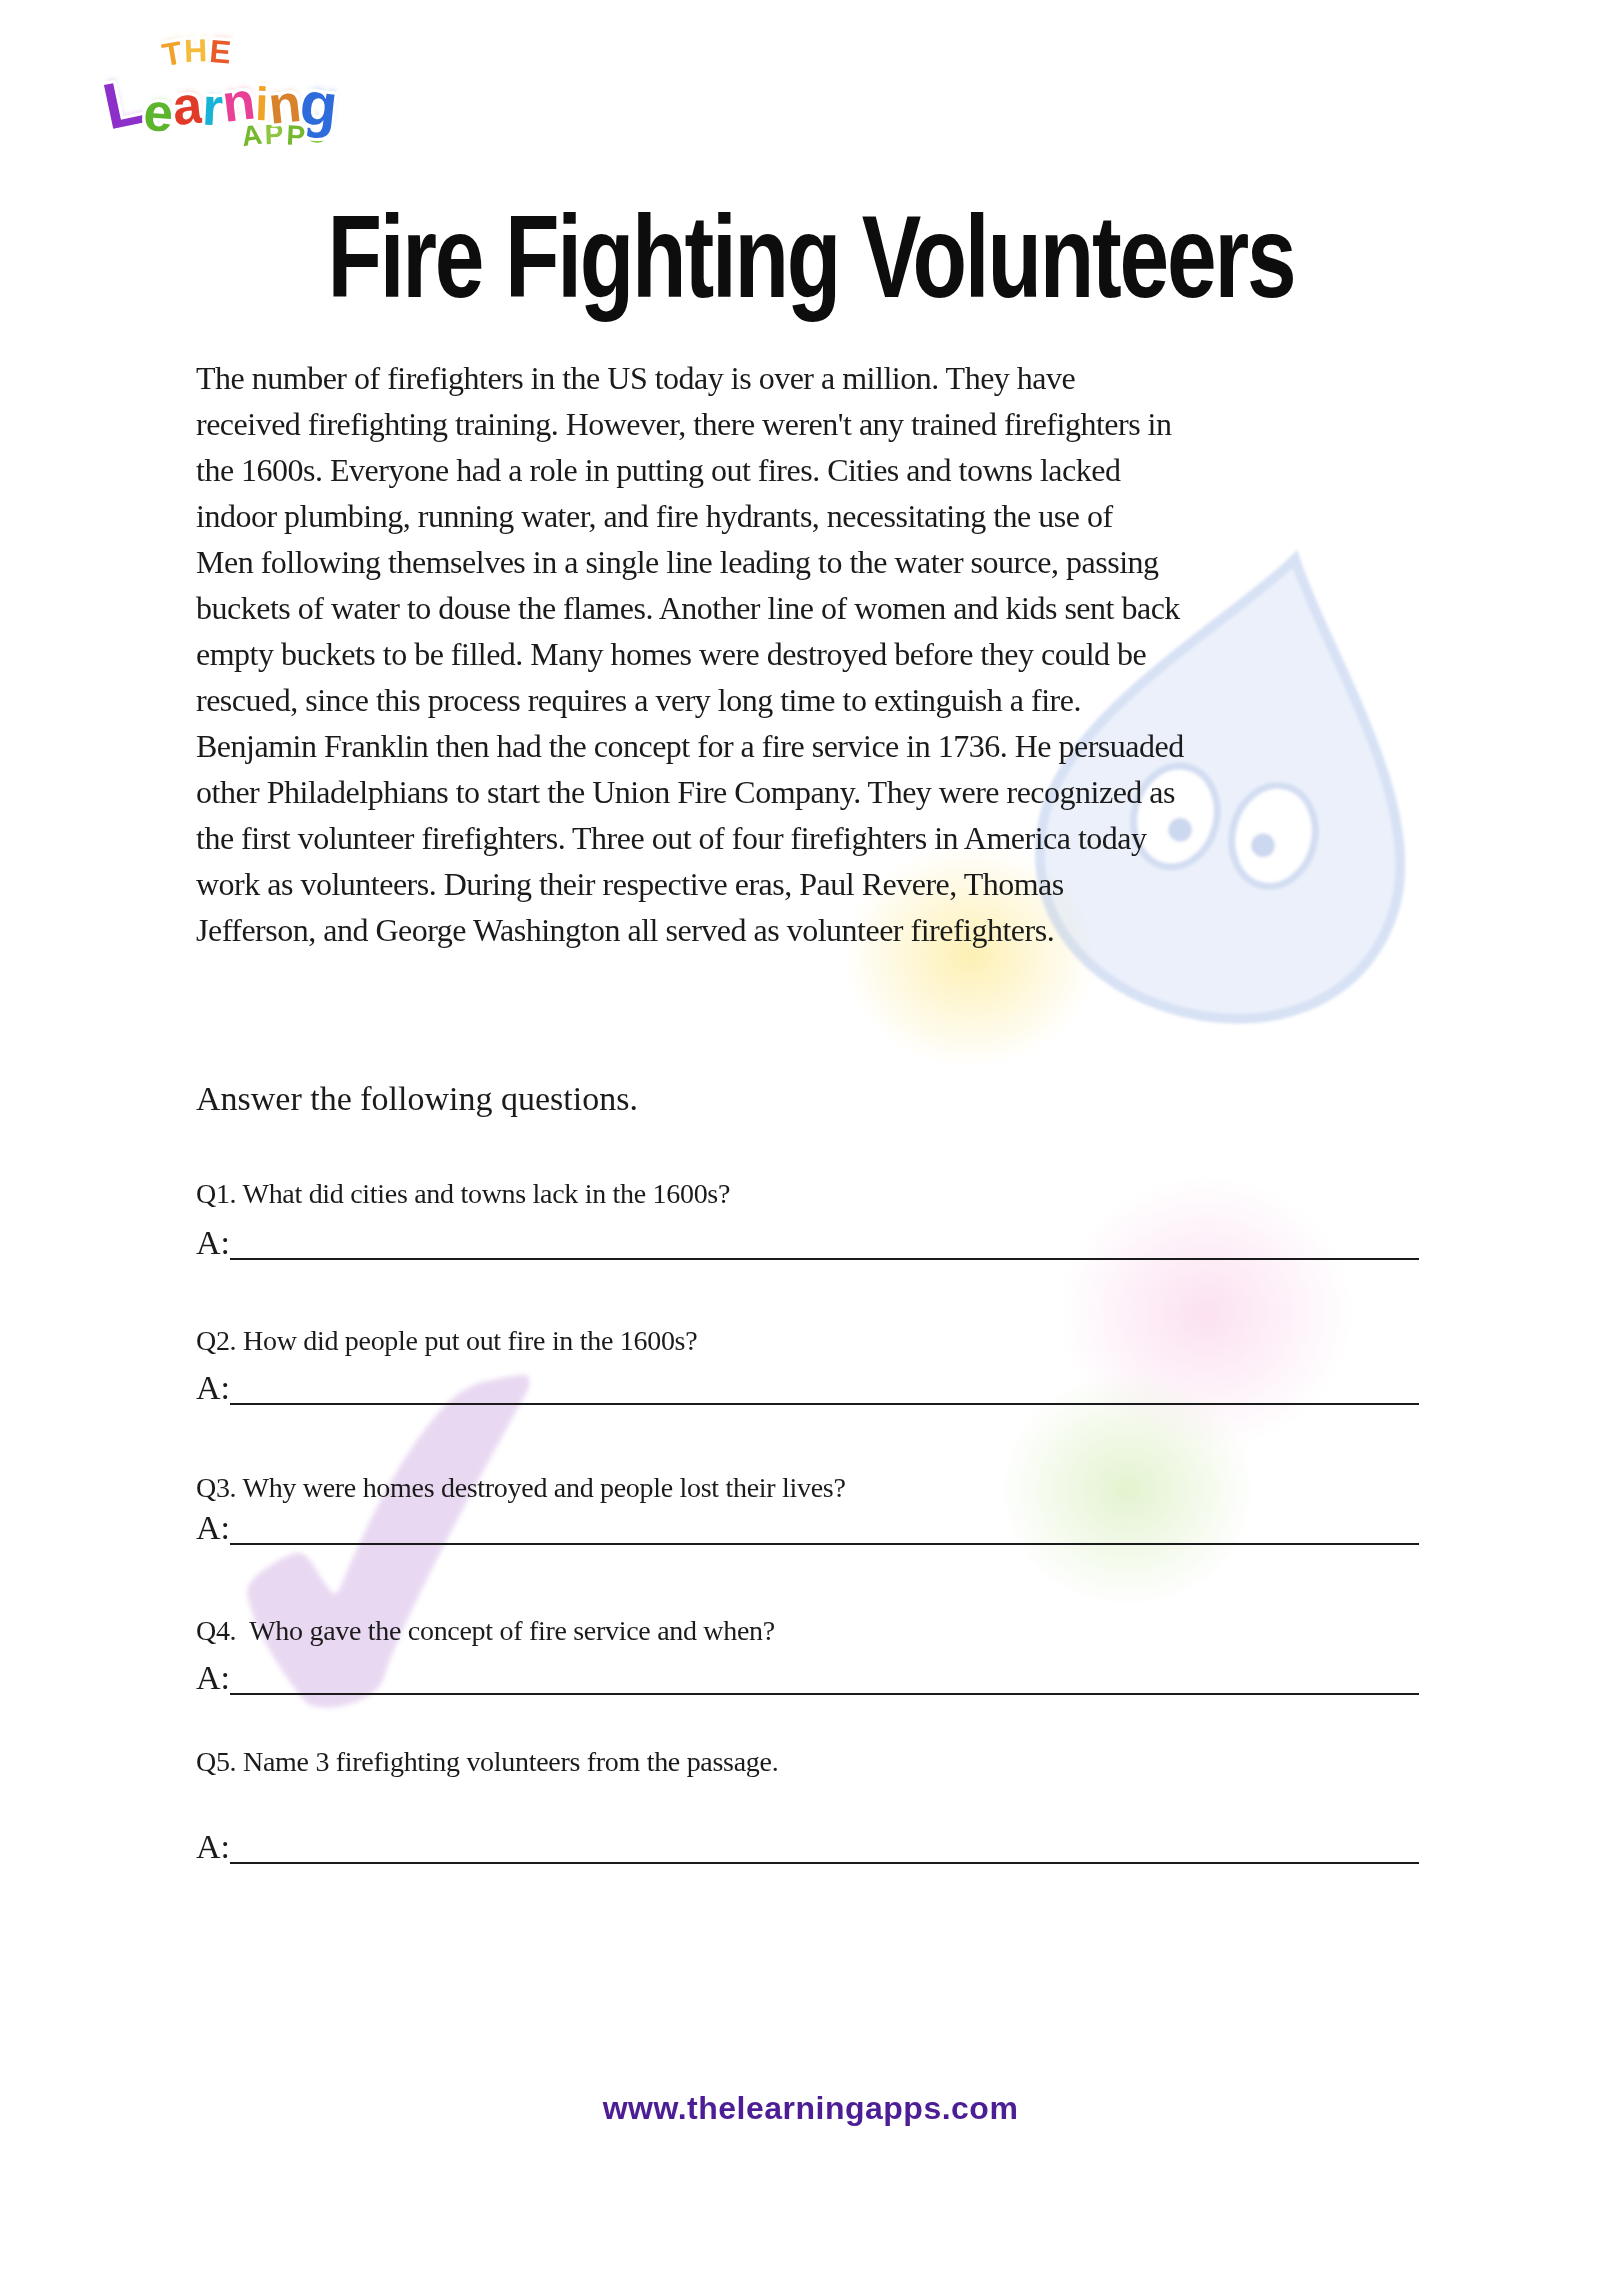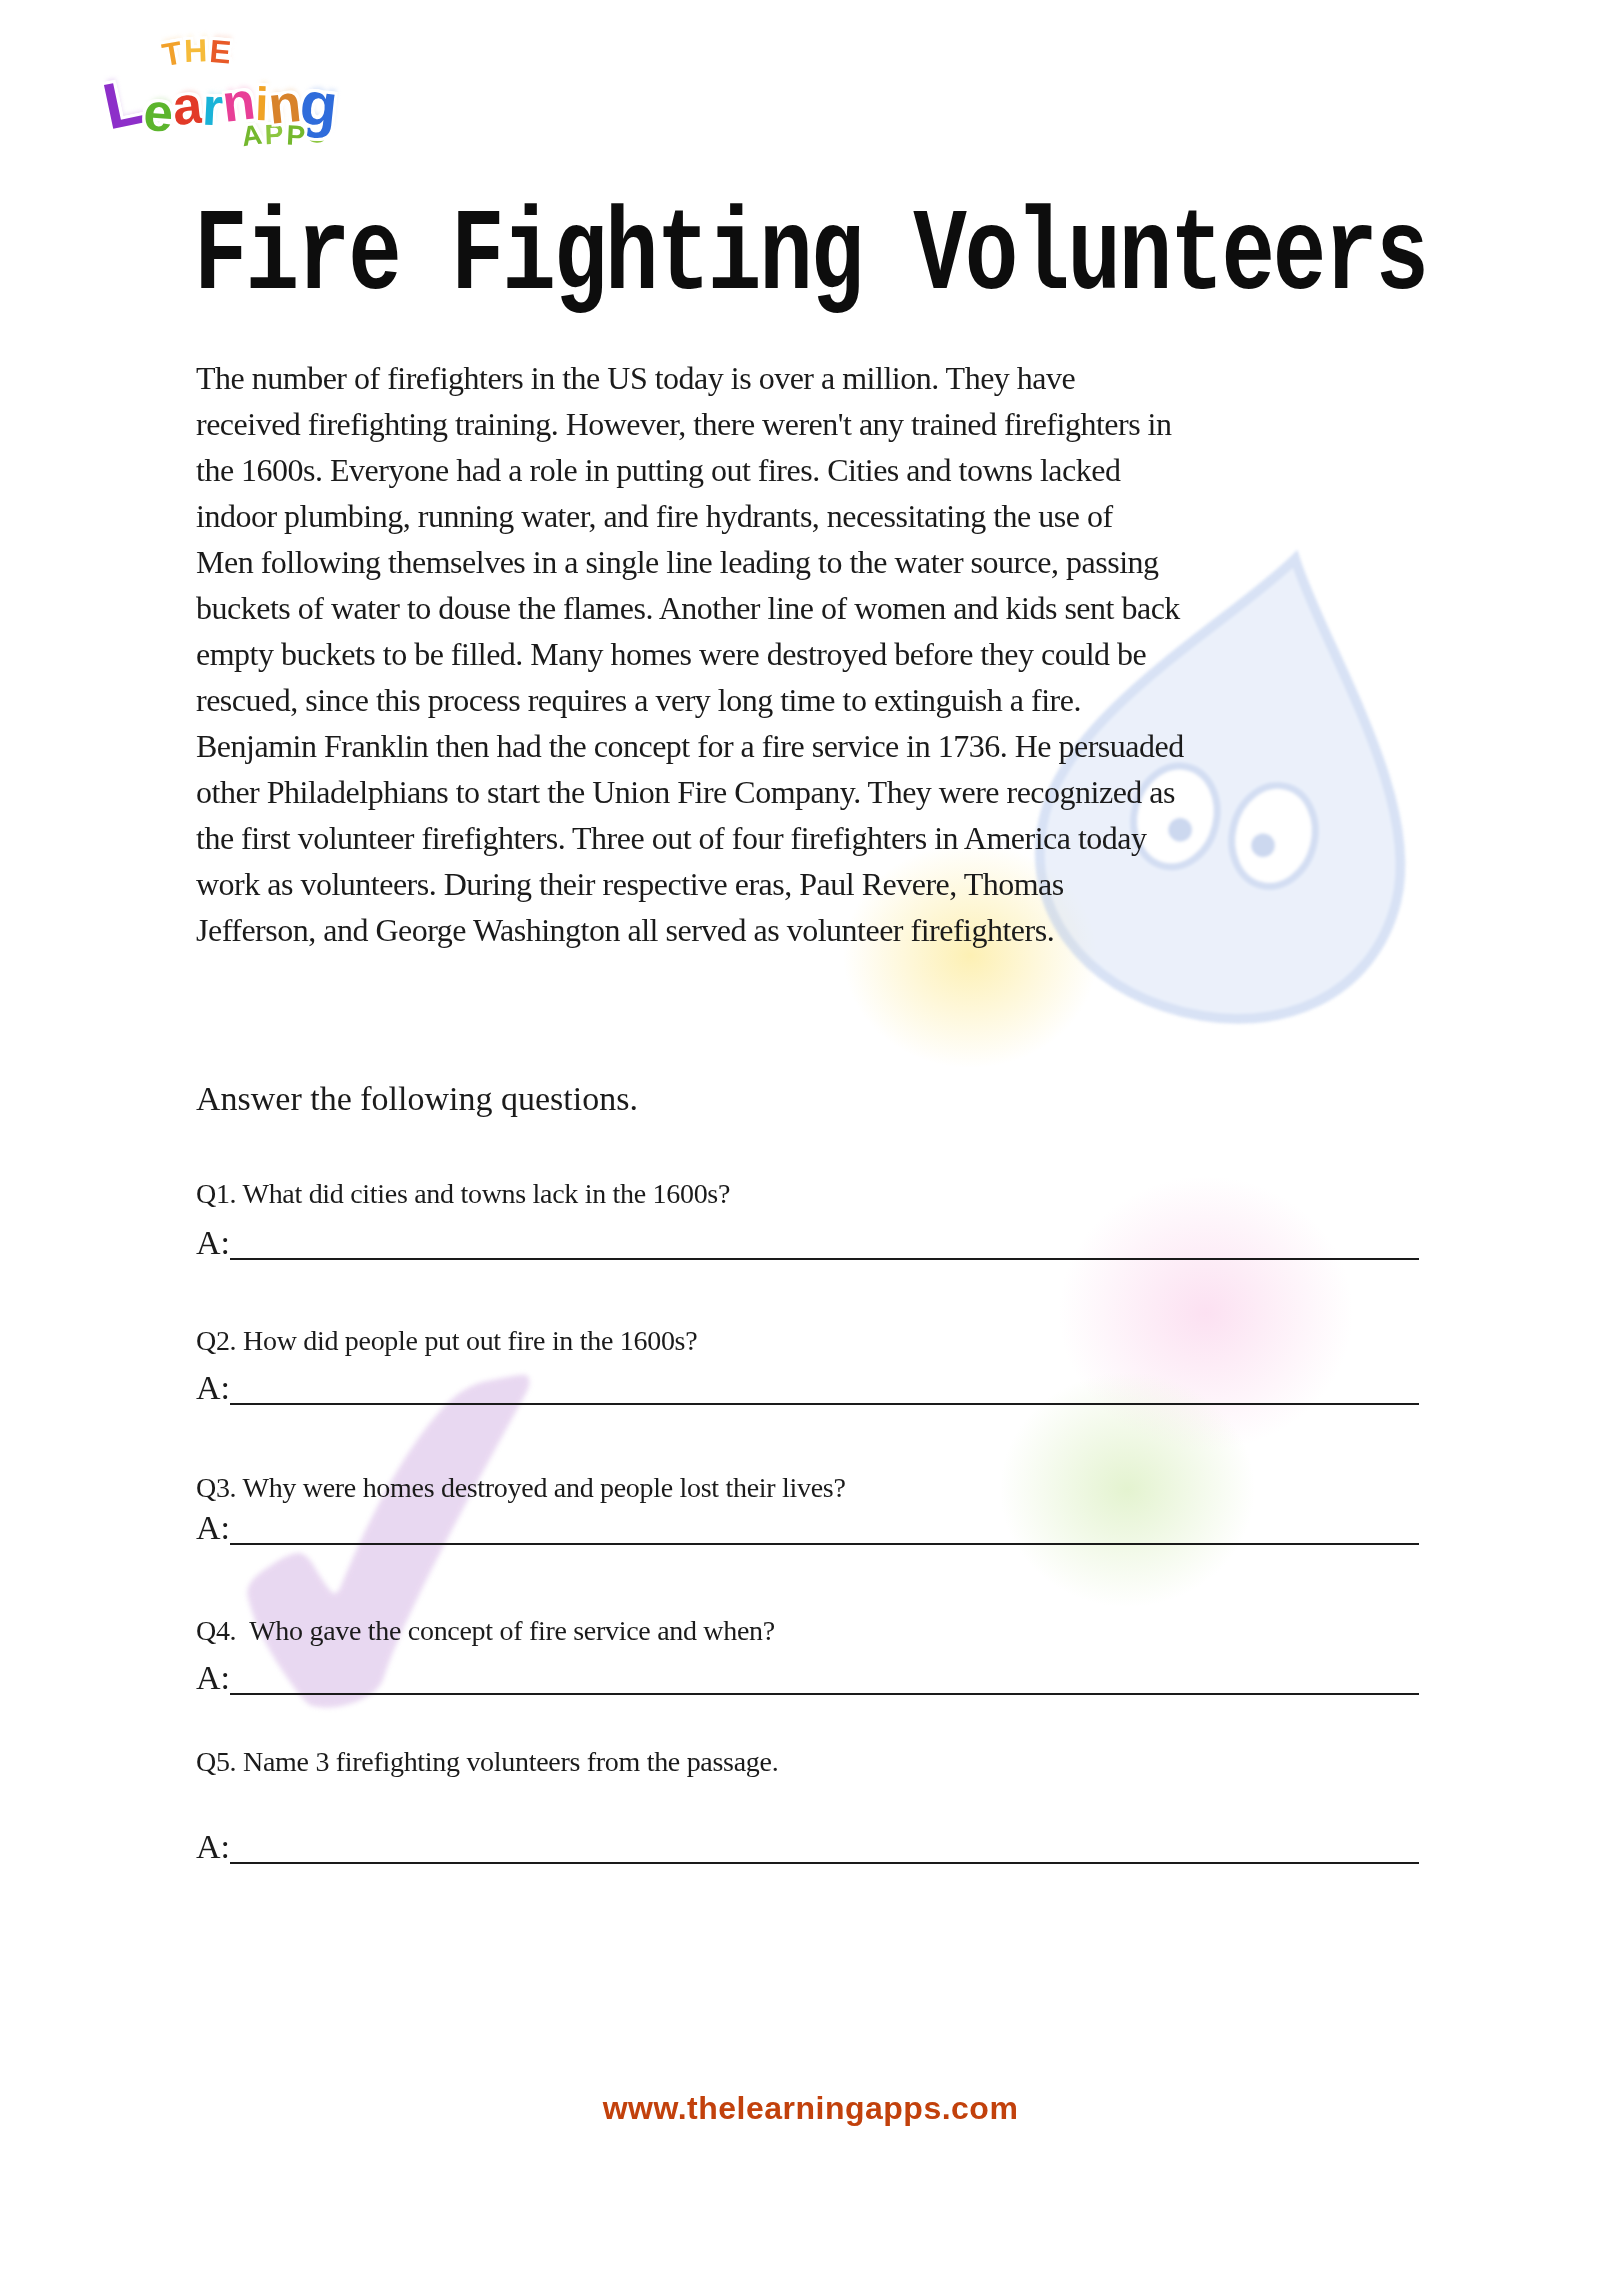--- a/index.html
+++ b/index.html
@@ -43,40 +43,40 @@
   .logo-learning span:nth-child(7){color:#d8832b;transform:translateY(5.9px) rotate(-4deg);}
   .logo-learning span:nth-child(8){color:#2f6cdb;font-size:61px;transform:translateY(9.8px) rotate(8deg);}
   .logo-apps{margin-left:137px;margin-top:-13.7px;font-size:28px;letter-spacing:2.9px;}
   .logo-apps span{color:#74b82e;}
   .logo-apps span:nth-child(even){color:#8cc63f;}
   .logo-apps span:nth-child(1){transform:rotate(-6deg);}
   .logo-apps span:nth-child(3){transform:translateY(2px) rotate(5deg);}
 
   
   .title{position:absolute;left:0;right:0;top:194px;text-align:center;z-index:2;
-         font-family:Liberation Mono, monospace;font-weight:bold;
+         font-family:Liberation Sans, sans-serif;font-weight:bold;
          font-size:116px;line-height:1.1;letter-spacing:-2.9px;color:#0d0d0d;white-space:nowrap;}
   .title-inner{display:inline-block;transform:scaleX(0.77);transform-origin:center;}
 
   .passage{position:absolute;left:196px;top:355px;z-index:2;
            font-size:32px;line-height:46px;letter-spacing:-0.5px;}
   .passage div{white-space:pre;}
 
   .instruction{position:absolute;left:196px;top:1080px;z-index:2;font-size:34px;white-space:pre;}
 
   .q{position:absolute;left:196px;z-index:2;font-size:28px;line-height:43px;
      letter-spacing:-0.3px;white-space:pre;}
   .answer{position:absolute;left:196px;width:1223px;height:43px;display:flex;
           align-items:flex-end;z-index:2;}
   .answer .ax{font-size:34px;line-height:43px;}
   .ansline{flex:1;height:0;border-bottom:2.9px solid #1a1a1a;margin-bottom:3.9px;}
 
   .footer{position:absolute;left:0;right:0;top:2090px;text-align:center;z-index:2;
           font-family:"Liberation Sans","DejaVu Sans",sans-serif;font-weight:bold;
-          font-size:32px;letter-spacing:0.5px;color:#c2410c;}
+          font-size:32px;letter-spacing:0.5px;color:#4c1d95;}
 </style>
 </head>
 <body>
 
 <div class="page">
 
   <div class="wm-layer">
     <div class="wm-blob yellow"></div>
     <div class="wm-blob pink"></div>
     <div class="wm-blob green"></div>

